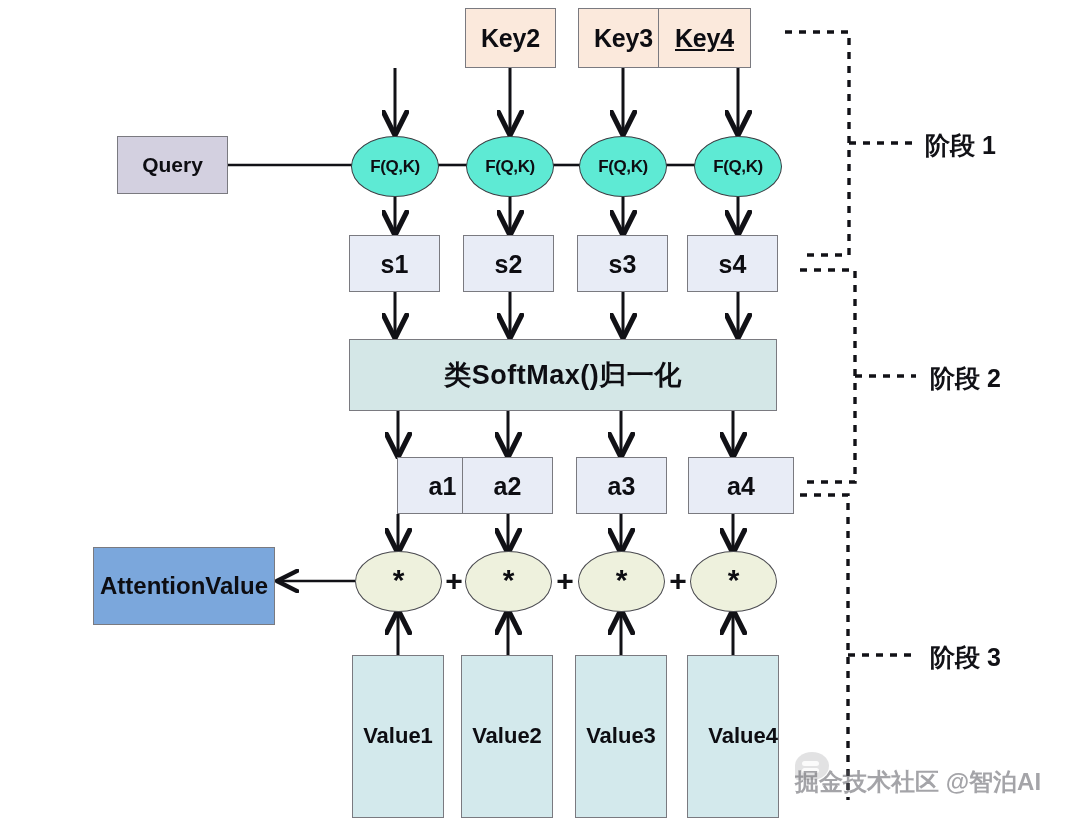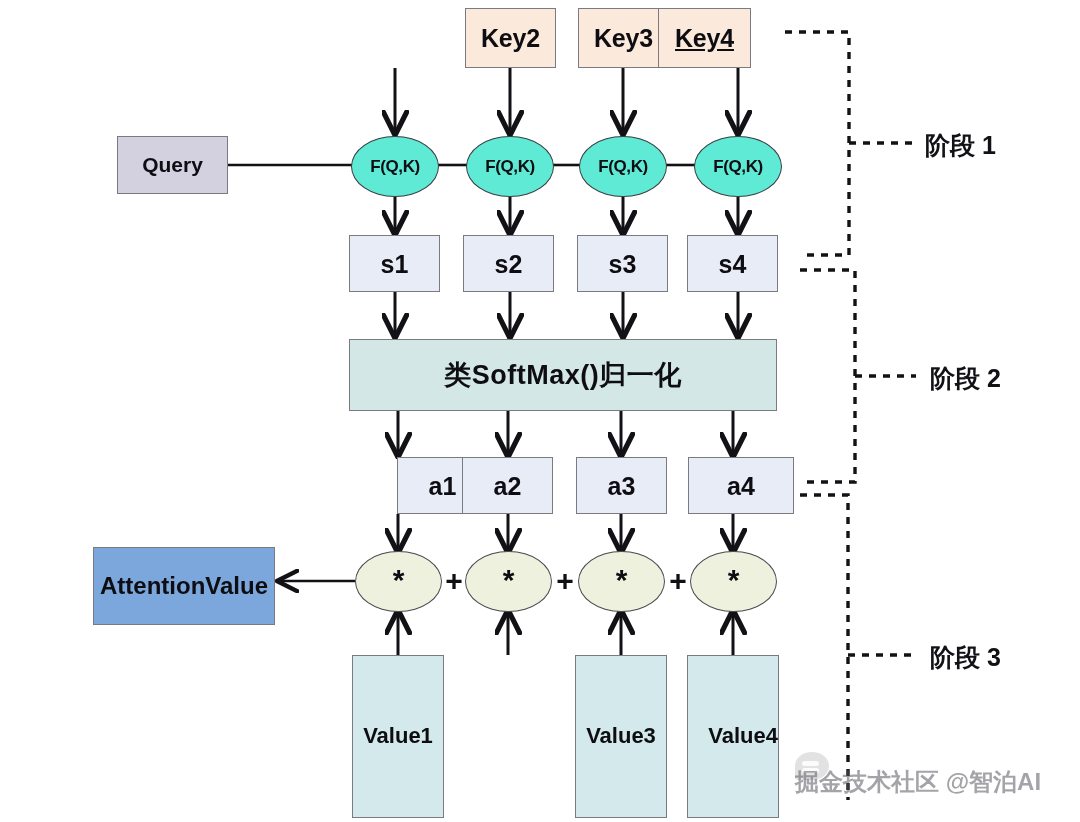--- a/index.html
+++ b/index.html
@@ -305,20 +305,23 @@
   </div>
 
   <div class="node box attn-box" style="left:93px;top:547px;width:182px;height:78px;">
     <span>Attention</span>
     <span>Value</span>
   </div>
 
   <div class="node box value-box" style="left:352px;top:655px;width:92px;height:163px;">
     <span>Value1</span>
   </div>
+  <div class="node box value-box" style="left:461px;top:655px;width:92px;height:163px;">
+    <span>Value2</span>
+  </div>
   <div class="node box value-box" style="left:575px;top:655px;width:92px;height:163px;">
     <span>Value3</span>
   </div>
   <div class="node box value-box" style="left:687px;top:655px;width:92px;height:163px;justify-content:flex-end;">
     <span>Value4</span>
   </div>
 
   <div class="stage-label" style="left:925px;top:129px;">
     <span>阶段 1</span>
   </div>

